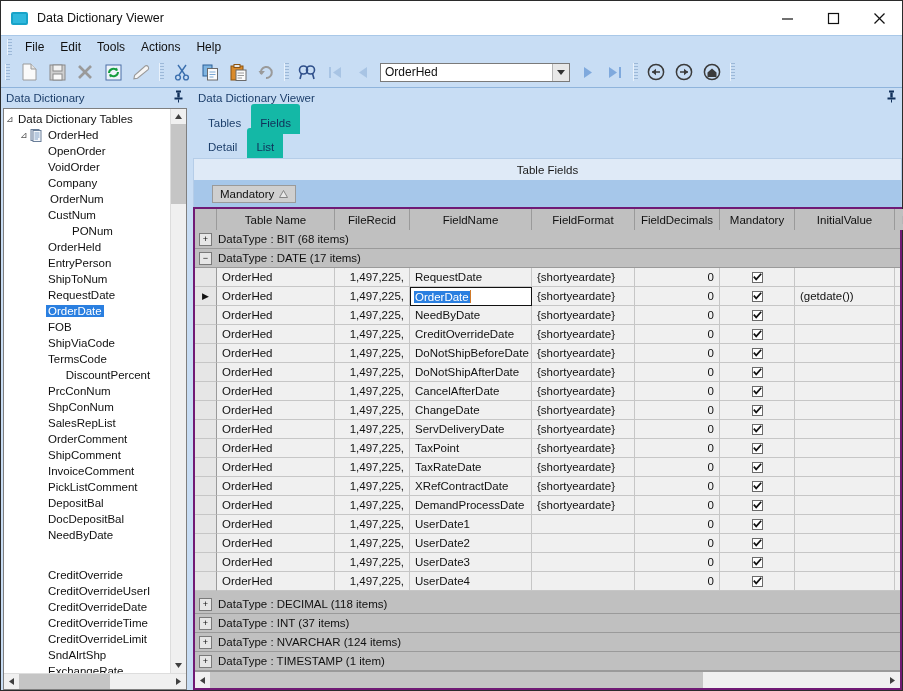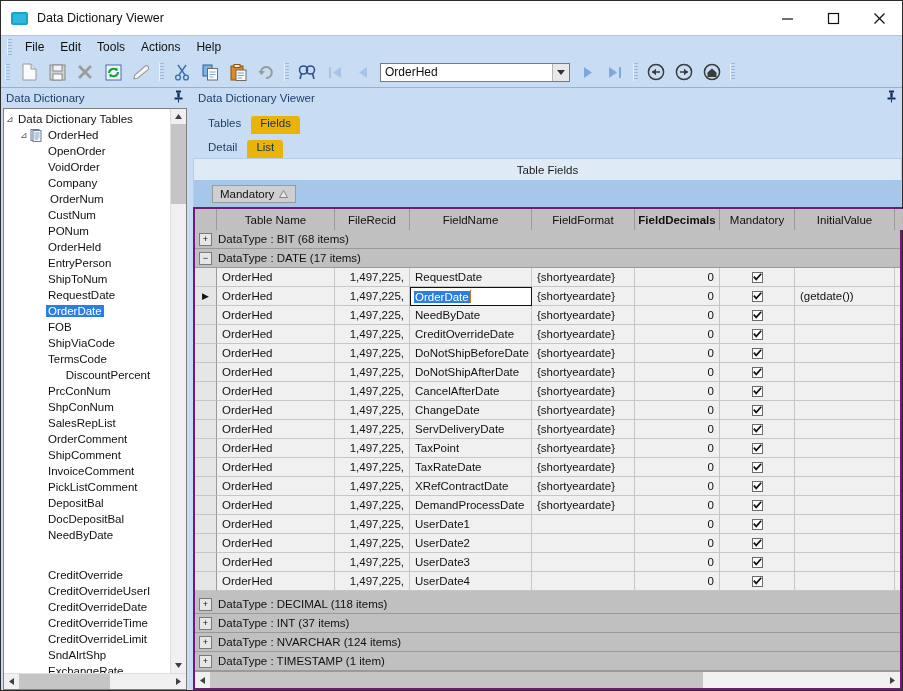--- a/index.html
+++ b/index.html
@@ -114,21 +114,21 @@
   
   .right-pane{flex:1 1 auto;display:flex;flex-direction:column;min-width:0;min-height:0;background:#c8ddf4;}
   .tabrow{
     height:26px;flex:0 0 26px;display:flex;align-items:flex-end;
     background:#c8ddf4;padding-left:6px;box-sizing:border-box;
   }
   .tab{
     padding:3px 9px 4px 9px;font-size:11.5px;color:#1d3f6b;
     border-radius:3px 3px 0 0;margin-right:1px;line-height:14px;
   }
-  .tab.active{background:#eab308;color:#11305a;padding-top:0;text-align:center;}
+  .tab.active{background:#14b8a6;color:#11305a;padding-top:12px;text-align:center;}
   .tabrow2{
     height:24px;flex:0 0 24px;display:flex;align-items:flex-end;
     background:#c8ddf4;padding-left:6px;box-sizing:border-box;
   }
   .content{
     flex:1 1 auto;display:flex;flex-direction:column;min-height:0;
     background:#c8ddf4;padding:0;box-sizing:border-box;
   }
   .grid-title{
     height:22px;flex:0 0 22px;background:#dfeaf7;border:1px solid #b5cde8;
@@ -416,21 +416,21 @@
               </div>
               <div class="tnode" style="padding-left: 42px;">
                 <span class="lbl">Company</span>
               </div>
               <div class="tnode" style="padding-left: 44px;">
                 <span class="lbl">OrderNum</span>
               </div>
               <div class="tnode" style="padding-left: 42px;">
                 <span class="lbl">CustNum</span>
               </div>
-              <div class="tnode" style="padding-left: 42px;">
+              <div class="tnode" style="padding-left: 66px;">
                 <span class="lbl">PONum</span>
               </div>
               <div class="tnode" style="padding-left: 42px;">
                 <span class="lbl">OrderHeld</span>
               </div>
               <div class="tnode" style="padding-left: 42px;">
                 <span class="lbl">EntryPerson</span>
               </div>
               <div class="tnode" style="padding-left: 42px;">
                 <span class="lbl">ShipToNum</span>
@@ -582,21 +582,21 @@
           </div>
         </div>
 
         <div class="grid">
           <div class="ghead" id="ghead">
               <div class="gh" style="flex-basis: 22px;"></div>
               <div class="gh" style="flex-basis: 118px;">Table Name</div>
               <div class="gh" style="flex-basis: 75px;">FileRecid</div>
               <div class="gh" style="flex-basis: 122px;">FieldName</div>
               <div class="gh" style="flex-basis: 103px;">FieldFormat</div>
-              <div class="gh" style="flex-basis: 85px; font-weight: bold;">FieldDecimals</div>
+              <div class="gh" style="flex-basis: 85px;">FieldDecimals</div>
               <div class="gh" style="flex-basis: 75px;">Mandatory</div>
               <div class="gh" style="flex-basis: 100px;">InitialValue</div>
               <div class="gh" style="flex-basis: 40px;">Field</div>
             </div>
           <div class="gbody" id="gbody">
               <div class="grp-row">
                 <span class="grp-tgl">+</span>
                 <span>DataType : BIT (68 items)</span>
               </div>
               <div class="grp-row">

